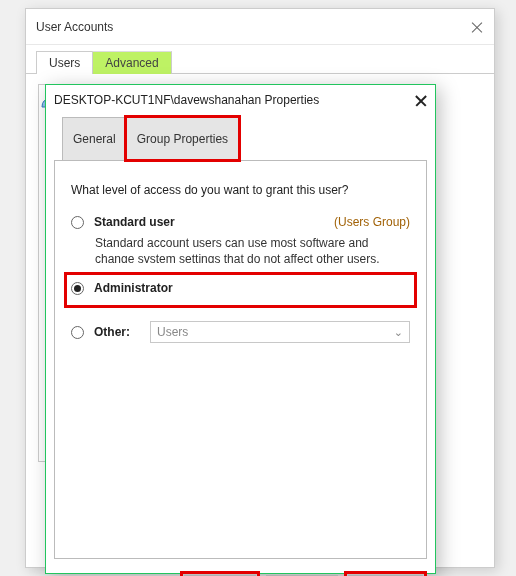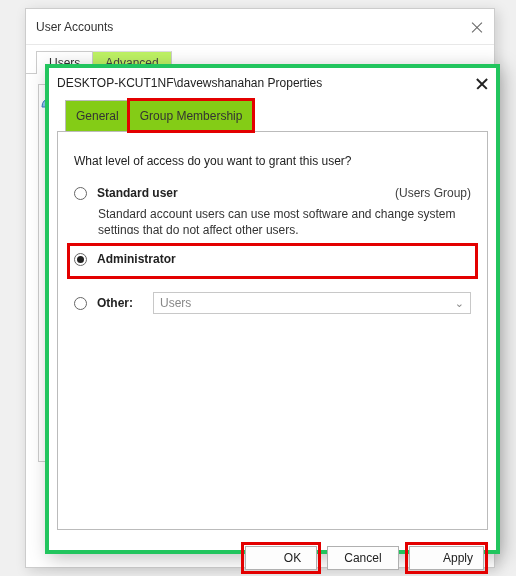--- a/index.html
+++ b/index.html
@@ -13,43 +13,43 @@
 .outer-close::after { transform:rotate(-45deg); }
 
 .outer-tabs { display:flex; margin: 6px 0 0 10px; font-size: 12px; }
 .outer-tab { padding: 4px 12px; border: 1px solid #ccc; background:#fff; border-bottom:none; margin-right:-1px; color:#333; }
 .outer-tab.inactive { background:#bef264; color:#444; border-top-color:#ddd; }
 .outer-body { border-top:1px solid #ccc; margin-top:-1px; padding: 12px 14px; height: calc(100% - 70px); }
 
 .user-icon { width: 32px; height: 24px; display:inline-block; }
 .user-icon svg { width: 28px; height: 22px; }
 
-.inner-window { position:absolute; top: 64px; left: 45px; width: 455px; height: 490px; background:#fff; border:4px solid #22c55e; box-shadow: 4px 4px 18px rgba(0,0,0,0.25); }
+.inner-window { position:absolute; top: 84px; left: 45px; width: 391px; height: 490px; background:#fff; border:1px solid #22c55e; box-shadow: 4px 4px 18px rgba(0,0,0,0.25); }
 .inner-titlebar { height: 30px; display:flex; align-items:center; justify-content:space-between; padding:0 8px; font-size:12px; color:#222; }
 .inner-close { width:12px; height:12px; position:relative; }
 .inner-close::before,.inner-close::after { content:''; position:absolute; width:14px; height:1.5px; background:#222; top:6px; left:-1px; }
 .inner-close::before{transform:rotate(45deg);}
 .inner-close::after{transform:rotate(-45deg);}
 
 .inner-tabs { display:flex; margin:2px 0 0 8px; font-size:12px; }
-.inner-tab { padding:8px 10px; border:1px solid #bbb; background:#84cc16; border-bottom:none; margin-right:-1px; color:#333; }
+.inner-tab { padding:14px 10px; border:1px solid #bbb; background:#e5e5e5; border-bottom:none; margin-right:-1px; color:#333; }
 .inner-tab.highlight { outline: 3px solid #e30000; outline-offset: -1px; }
 .inner-content { border:1px solid #bbb; margin:0 8px 8px 8px; padding:14px 16px 10px 16px; height:398px; font-size:12px; color:#222; border-top:none; }
 .inner-tabs-wrap { border-bottom:1px solid #bbb; margin:0 8px; }
 
 .prompt { margin:8px 2px 18px 0; color:#222; }
 
 .option-row { display:flex; align-items:flex-start; gap:10px; margin-bottom:6px; }
 .option-row .radio { flex:0 0 auto; margin-top:1px; }
 .radio { width:13px; height:13px; border:1px solid #666; border-radius:50%; display:inline-block; position:relative; background:#fff; }
 .radio.selected::after { content:''; position:absolute; width:7px; height:7px; background:#222; border-radius:50%; top:2px; left:2px; }
 
 .opt-header { display:flex; justify-content:space-between; width:100%; }
 .opt-header .label { font-weight:bold; }
-.opt-header .group { color:#404040; }
+.opt-header .group { color:#a16207; }
 .opt-desc { margin:4px 0 14px 24px; color:#333; line-height:1.35; padding-right: 4px;}
 
 .highlight-box { outline:3px solid #e30000; outline-offset:2px; padding:4px 2px 2px 2px; margin-left:-2px; margin-right:-2px;}
 
 .other-row { display:flex; align-items:center; gap:10px; margin-top:6px; }
 .other-row .radio { margin-top:0;}
 .other-row .label { font-weight:bold; width:46px;}
 .select-like { flex:1; border:1px solid #c8c8c8; padding:3px 6px; color:#888; display:flex; justify-content:space-between; align-items:center; font-size:12px; background:#fff; }
 .chev { font-size:11px; color:#888; }
 
@@ -85,21 +85,21 @@
 </div>
 
 <div class="inner-window">
   <div class="inner-titlebar">
     <span>DESKTOP-KCUT1NF\davewshanahan Properties</span>
     <span class="inner-close"></span>
   </div>
   <div class="inner-tabs-wrap">
     <div class="inner-tabs">
       <div class="inner-tab">General</div>
-      <div class="inner-tab highlight">Group Membership</div>
+      <div class="inner-tab highlight">Group Properties</div>
     </div>
   </div>
   <div class="inner-content">
     <div class="prompt">What level of access do you want to grant this user?</div>
 
     <div>
       <div class="option-row">
         <span class="radio"></span>
         <div class="opt-header">
           <span class="label">Standard user</span>

